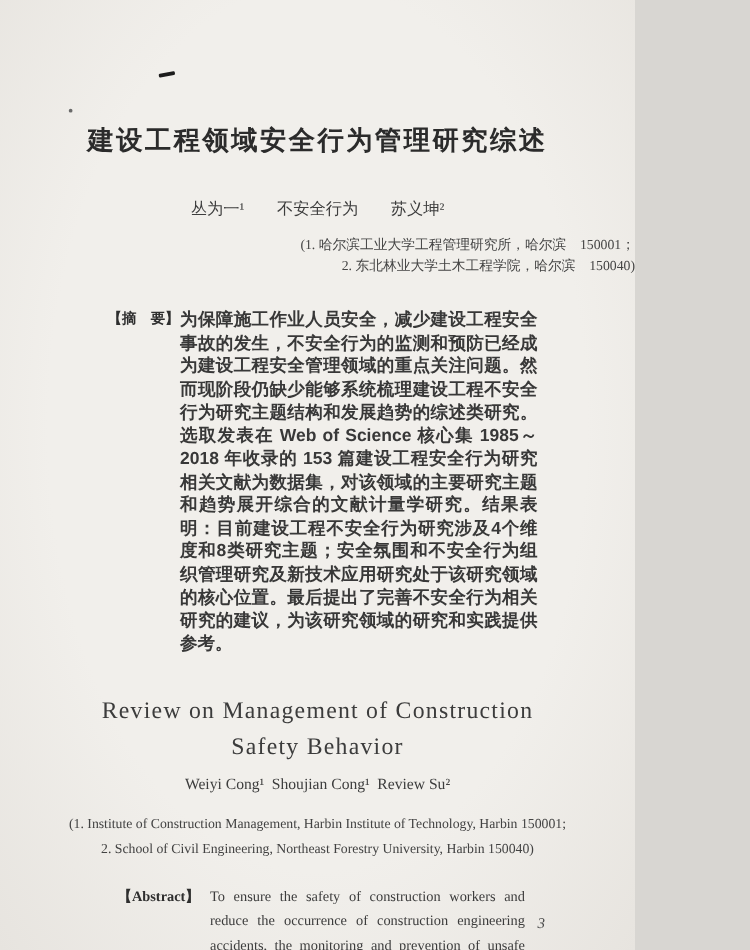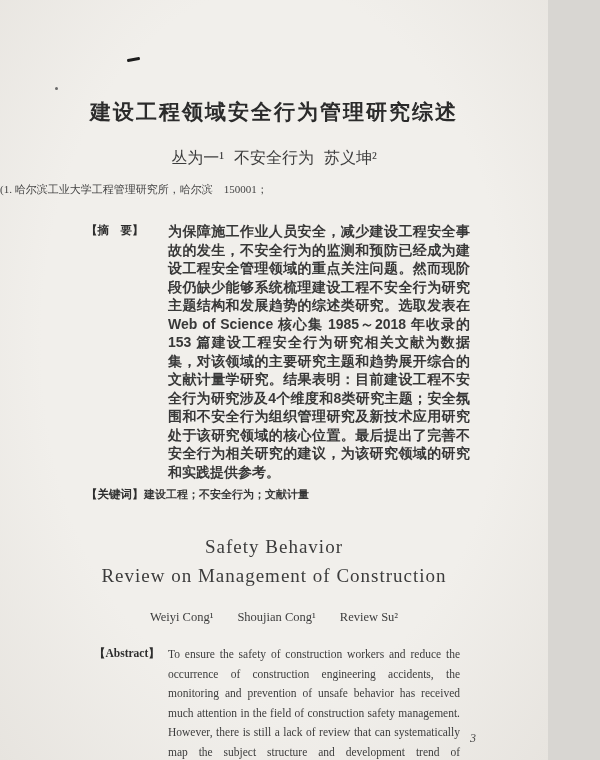--- a/index.html
+++ b/index.html
@@ -2,47 +2,46 @@
 <html><head>
 <meta charset="utf-8">
 <style>
   html,body{margin:0;padding:0;}
   body{
     width:600px;height:760px;overflow:hidden;
     background:#d8d6d2;
     font-family:"Liberation Serif","DejaVu Serif",serif;
   }
   .page{
-    position:relative;width:548px;height:760px;
+    position:relative;width:508px;height:760px;
     background:radial-gradient(ellipse at 50% 45%, #f1efeb 60%, #e7e4df 100%);
     color:#3a3a3a;
     box-sizing:border-box;
   }
   
   .title-cn{
     padding-top:98px;
     text-align:center;
     font-family:"Liberation Sans","DejaVu Sans",sans-serif;
     font-size:21px;font-weight:bold;color:#2b2b2b;
     letter-spacing:2px;
   }
   .authors-row{
-    display:flex;justify-content:center;gap:10px;
-    margin-top:22px;
-    font-size:16px;color:#3d3d3d;
+    display:flex;justify-content:center;gap:26px;
+    margin-top:32px;
+    font-size:13px;color:#3d3d3d;
   }
   .affil-cn{
-    margin-top:12px;text-align:left;
+    margin-top:12px;text-align:right;
     font-size:11px;line-height:17px;color:#444;
   }
   .abstract-cn{
     display:flex;
     margin:24px 78px 0 86px;
     font-family:"Liberation Sans","DejaVu Sans",sans-serif;
-    gap:24px;
   }
   .abstract-cn .label{
     flex:0 0 58px;
     font-size:11.5px;font-weight:bold;color:#2e2e2e;
     padding-top:1px;
   }
   .abstract-cn .text{
     flex:1;
     font-size:14px;line-height:18.5px;
     font-weight:600;color:#383838;
@@ -60,22 +59,22 @@
   .keywords-row .text{
     flex:1;font-size:11px;font-weight:600;color:#383838;
   }
   
   .title-en{
     margin-top:30px;text-align:center;
     font-size:19px;color:#3c3c3c;
     letter-spacing:1px;line-height:29px;
   }
   .authors-en{
-    display:flex;justify-content:center;gap:24px;
-    margin-top:20px;
+    display:flex;justify-content:center;gap:6px;
+    margin-top:8px;
     font-size:12.5px;color:#3d3d3d;
   }
   .affil-en{
     margin-top:14px;text-align:center;
     font-size:11px;line-height:20px;color:#424242;
   }
   .abstract-en{
     display:flex;
     margin:20px 88px 0 94px;
   }
@@ -114,44 +113,43 @@
   <div class="title-cn">建设工程领域安全行为管理研究综述</div>
 
   <div class="authors-row">
     <span>丛为一¹</span>
     <span>不安全行为</span>
     <span>苏义坤²</span>
   </div>
 
   <div class="affil-cn">
     <div>(1. 哈尔滨工业大学工程管理研究所，哈尔滨　150001；</div>
+    <div>2. 东北林业大学土木工程学院，哈尔滨　150040)</div>
   </div>
 
   <div class="abstract-cn">
     <div class="label">【摘　要】</div>
     <div class="text">为保障施工作业人员安全，减少建设工程安全事故的发生，不安全行为的监测和预防已经成为建设工程安全管理领域的重点关注问题。然而现阶段仍缺少能够系统梳理建设工程不安全行为研究主题结构和发展趋势的综述类研究。选取发表在 Web of Science 核心集 1985～2018 年收录的 153 篇建设工程安全行为研究相关文献为数据集，对该领域的主要研究主题和趋势展开综合的文献计量学研究。结果表明：目前建设工程不安全行为研究涉及4个维度和8类研究主题；安全氛围和不安全行为组织管理研究及新技术应用研究处于该研究领域的核心位置。最后提出了完善不安全行为相关研究的建议，为该研究领域的研究和实践提供参考。</div>
   </div>
 
-  <div class="keywords-row">
-    <div class="label">【关键词】</div>
-    <div class="text">建设工程；不安全行为；文献计量</div>
-  </div>
 
   <div class="title-en">
+    <div>Review on Management of Construction</div>
     <div>Safety Behavior</div>
-    <div>Review on Management of Construction</div>
   </div>
 
   <div class="authors-en">
     <span>Weiyi Cong¹</span>
     <span>Shoujian Cong¹</span>
     <span>Review Su²</span>
   </div>
 
   <div class="affil-en">
+    <div>(1. Institute of Construction Management, Harbin Institute of Technology, Harbin  150001;</div>
+    <div>2. School of Civil Engineering, Northeast Forestry University, Harbin  150040)</div>
   </div>
 
   <div class="abstract-en">
     <div class="label">【Abstract】</div>
     <div class="text">To ensure the safety of construction workers and reduce the occurrence of construction engineering accidents, the monitoring and prevention of unsafe behavior has received much attention in the field of construction safety management. However, there is still a lack of review that can systematically map the subject structure and development trend of construction unsafety behavior research. A bibliometric review was conducted based on 153 papers on construction safety behavior research published in the core collection of Web of Science from 1985 to 2018 to reveal the main research topics</div>
   </div>
 
   <div class="page-number">3</div>
 
 </div>

